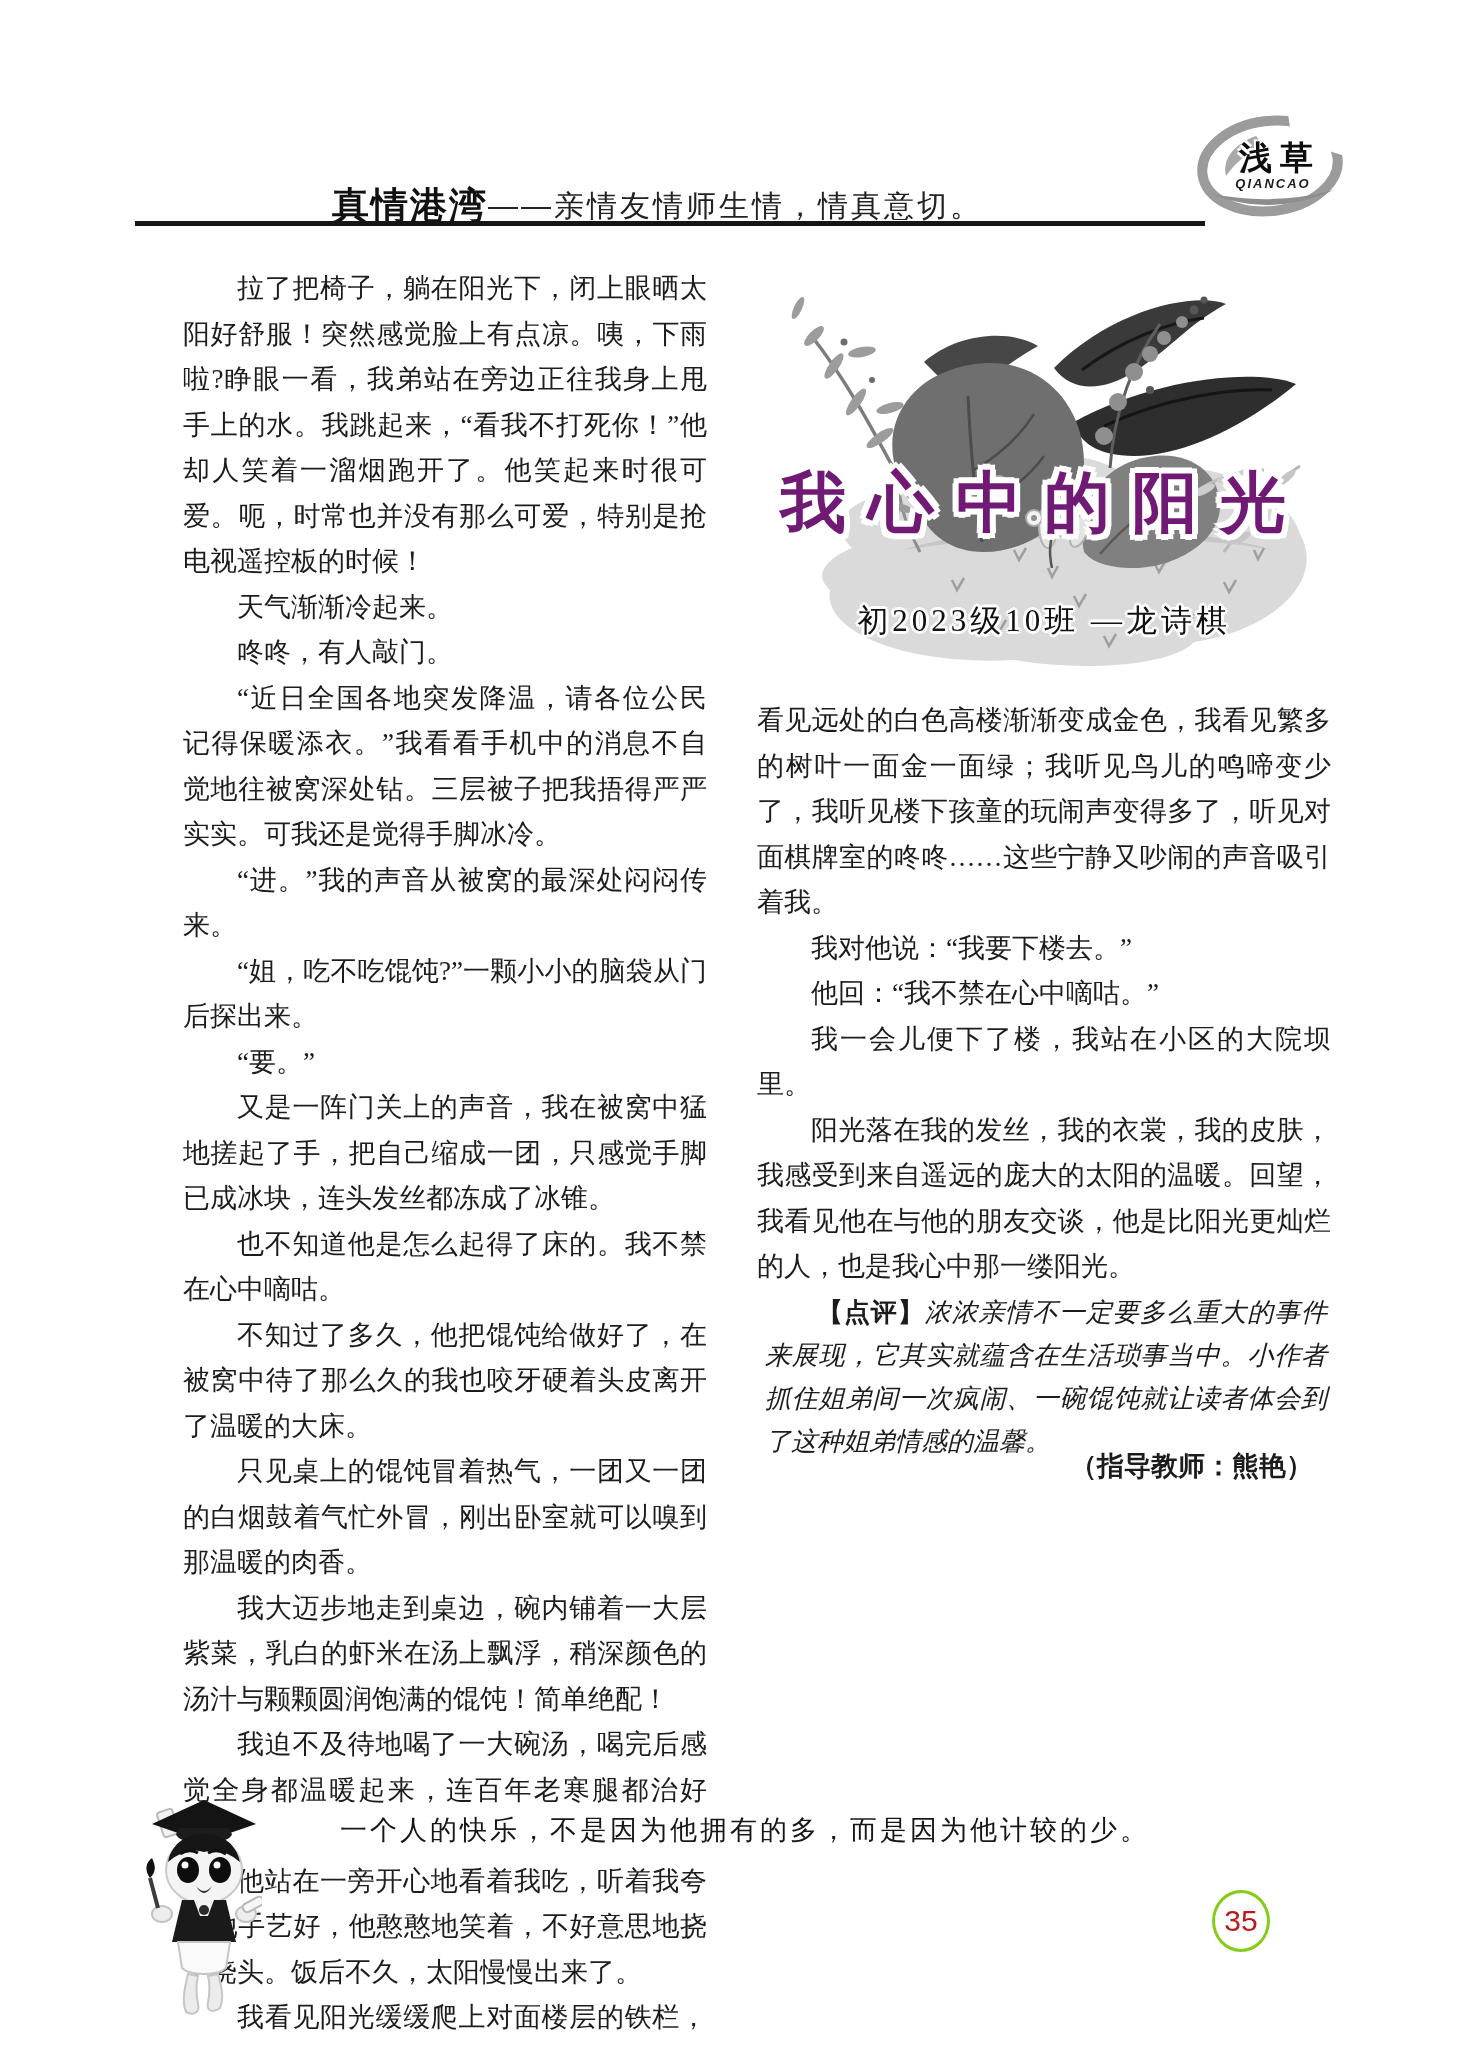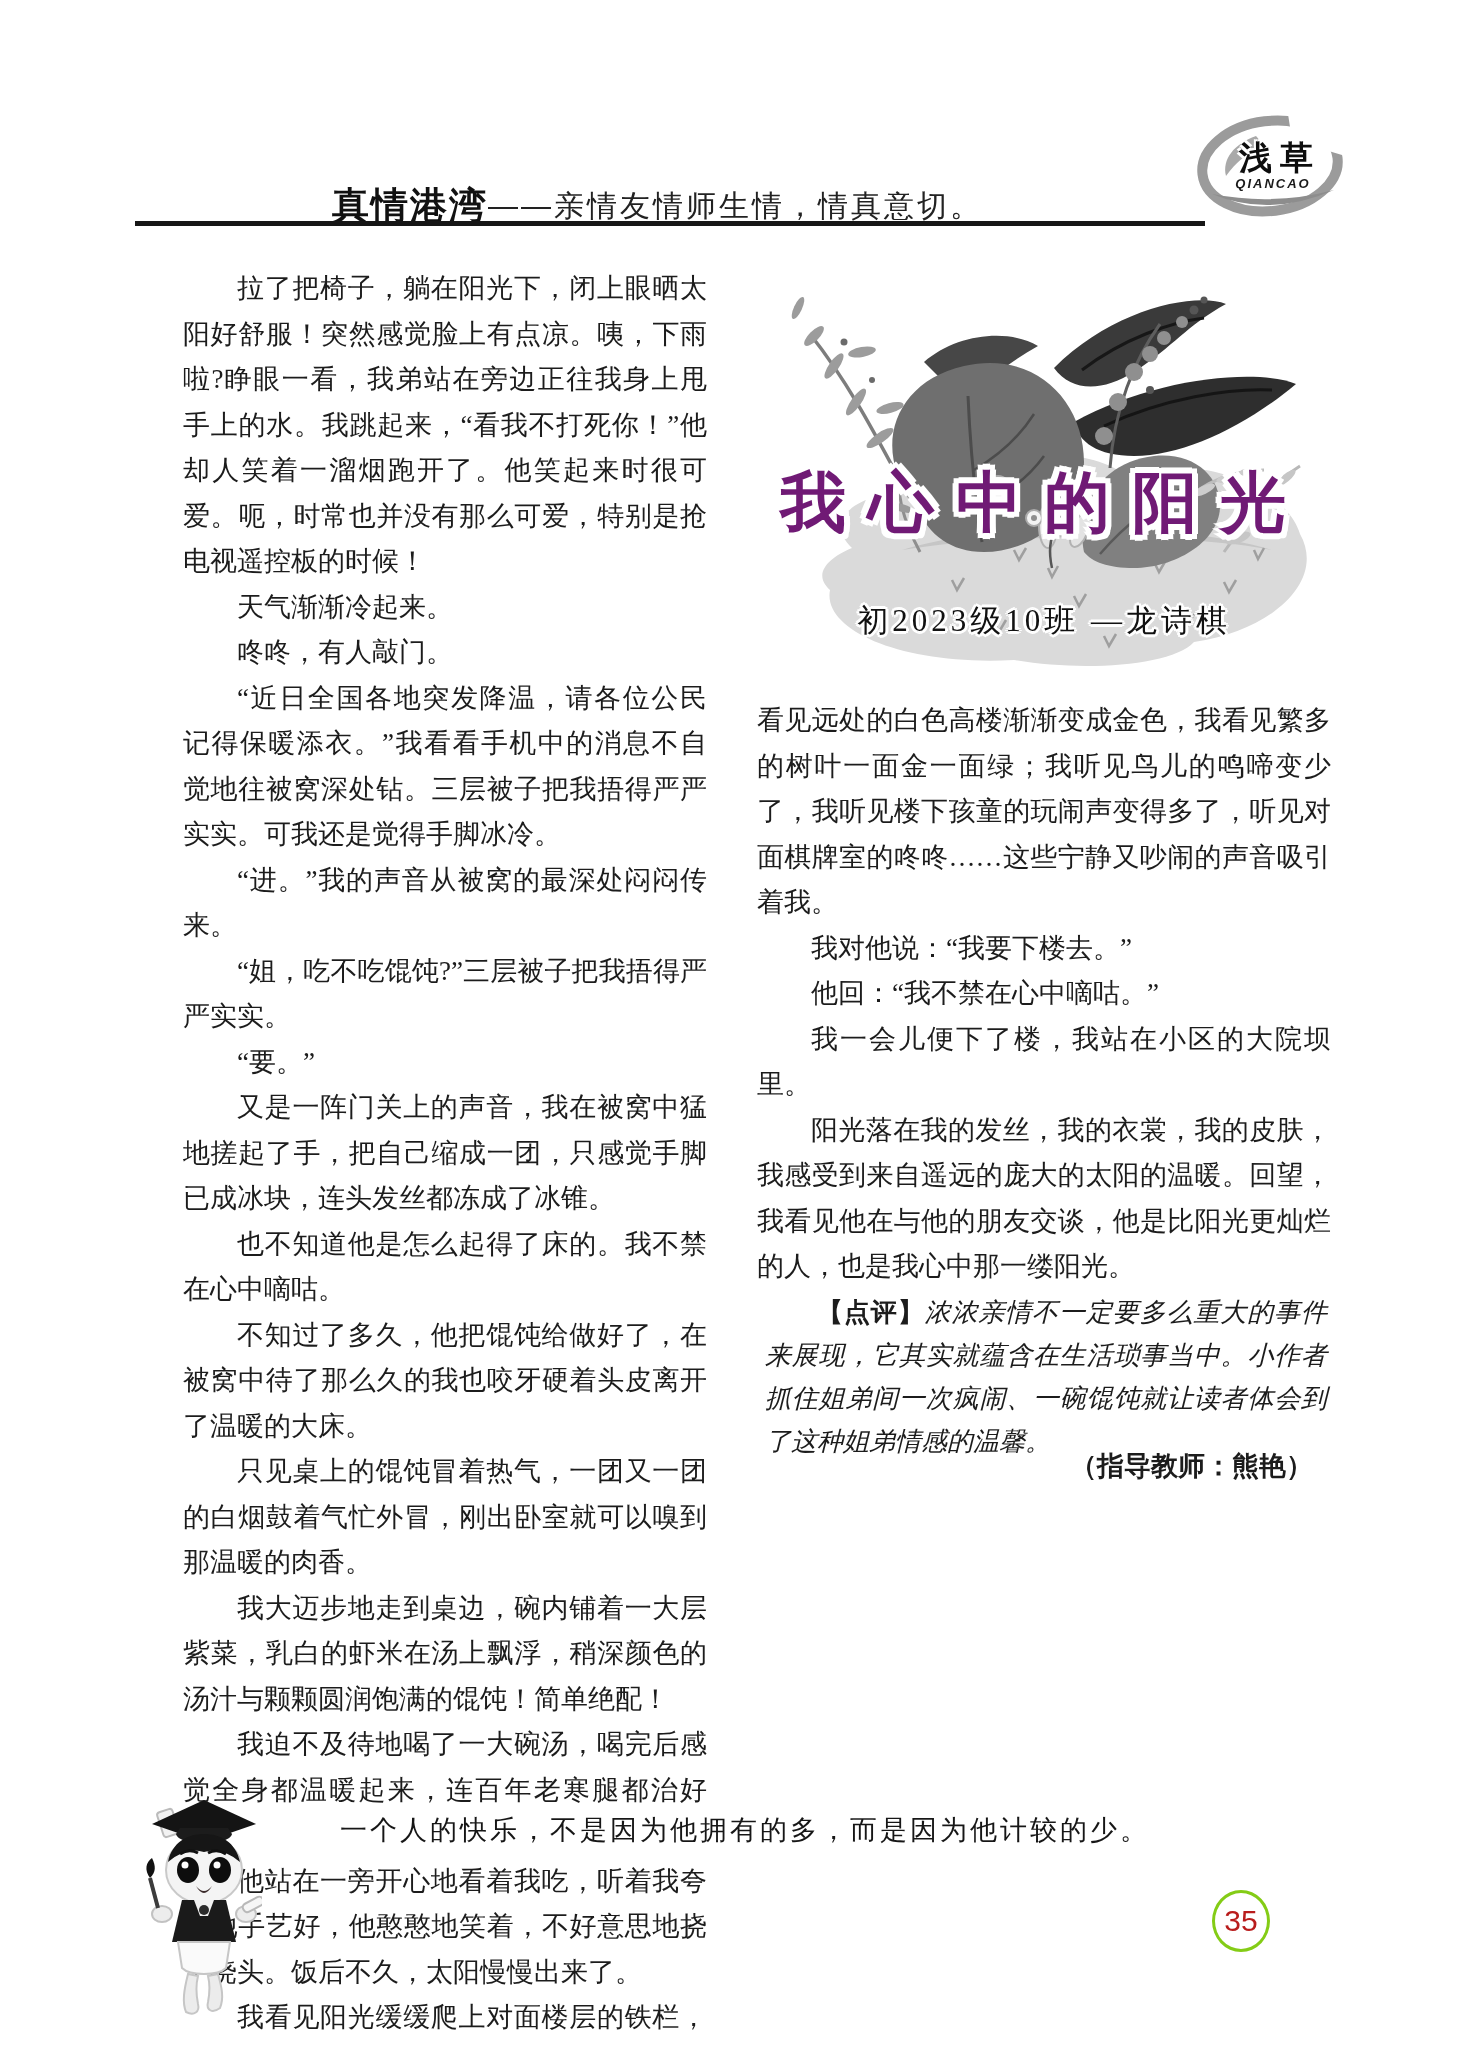--- a/index.html
+++ b/index.html
@@ -110,21 +110,21 @@
     <div class="cn">浅草</div>
     <div class="en">QIANCAO</div>
   </div>
 
   <div class="left-col">
       <p>拉了把椅子，躺在阳光下，闭上眼晒太阳好舒服！突然感觉脸上有点凉。咦，下雨啦?睁眼一看，我弟站在旁边正往我身上甩手上的水。我跳起来，“看我不打死你！”他却人笑着一溜烟跑开了。他笑起来时很可爱。呃，时常也并没有那么可爱，特别是抢电视遥控板的时候！</p>
       <p>天气渐渐冷起来。</p>
       <p>咚咚，有人敲门。</p>
       <p>“近日全国各地突发降温，请各位公民记得保暖添衣。”我看看手机中的消息不自觉地往被窝深处钻。三层被子把我捂得严严实实。可我还是觉得手脚冰冷。</p>
       <p>“进。”我的声音从被窝的最深处闷闷传来。</p>
-      <p>“姐，吃不吃馄饨?”三层被子把我捂得严严实实。</p>
+      <p>“姐，吃不吃馄饨?”一颗小小的脑袋从门后探出来。</p>
       <p>“要。”</p>
       <p>又是一阵门关上的声音，我在被窝中猛地搓起了手，把自己缩成一团，只感觉手脚已成冰块，连头发丝都冻成了冰锥。</p>
       <p>也不知道他是怎么起得了床的。我不禁在心中嘀咕。</p>
       <p>不知过了多久，他把馄饨给做好了，在被窝中待了那么久的我也咬牙硬着头皮离开了温暖的大床。</p>
       <p>只见桌上的馄饨冒着热气，一团又一团的白烟鼓着气忙外冒，刚出卧室就可以嗅到那温暖的肉香。</p>
       <p>我大迈步地走到桌边，碗内铺着一大层紫菜，乳白的虾米在汤上飘浮，稍深颜色的汤汁与颗颗圆润饱满的馄饨！简单绝配！</p>
       <p>我迫不及待地喝了一大碗汤，喝完后感觉全身都温暖起来，连百年老寒腿都治好了！</p>
       <p>他站在一旁开心地看着我吃，听着我夸赞他手艺好，他憨憨地笑着，不好意思地挠了挠头。饭后不久，太阳慢慢出来了。</p>
       <p>我看见阳光缓缓爬上对面楼层的铁栏，我</p>
     </div>

